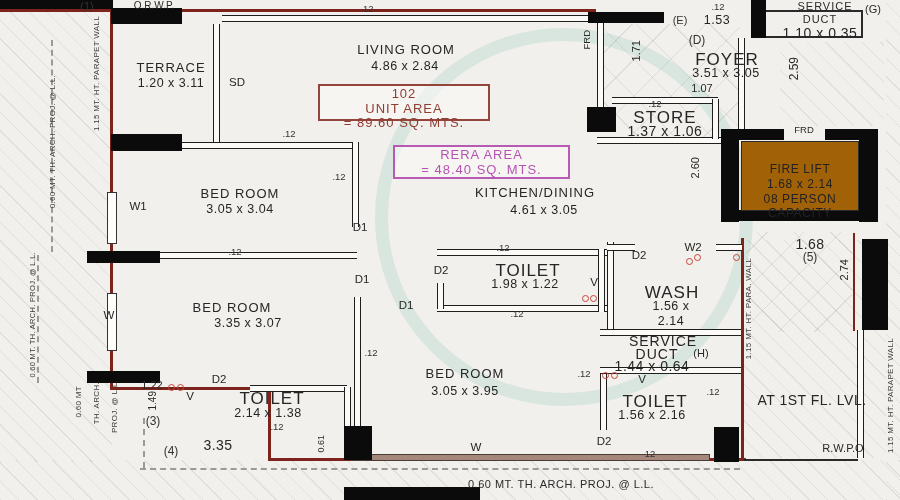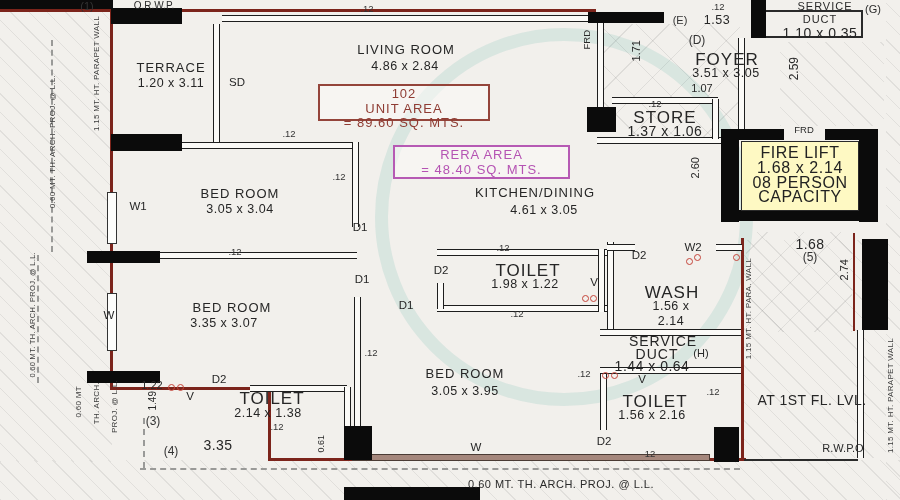--- a/index.html
+++ b/index.html
@@ -31,22 +31,22 @@
   .xhatch{background:repeating-linear-gradient(45deg,rgba(110,110,110,.15) 0 1px,transparent 1px 26px),
                repeating-linear-gradient(-45deg,rgba(110,110,110,.15) 0 1px,transparent 1px 26px)}
   .dashv{border-left:2px dashed #9a9a98}
   .dashh{border-top:2px dashed #9a9a98}
   .rc{width:7px;height:7px;border:1.5px solid #c5443a;border-radius:50%}
   .wm{border:13px solid rgba(56,160,148,.13);border-radius:50%}
   .ubox{border:2.2px solid #94443a;color:#8f3c33;text-align:center;font-size:13px;line-height:14.5px;
         letter-spacing:1px;padding-top:1px;background:rgba(252,250,247,.55)}
   .rbox{border:2px solid #b65ab4;color:#b553b3;text-align:center;font-size:13px;line-height:15px;
         letter-spacing:1px;background:rgba(252,250,247,.55)}
-  .flift{border:1.4px solid #2a2a2a;background:#fef9c3;text-align:center;font-size:16px;
-         line-height:14.8px;letter-spacing:.6px;padding-top:4px;color:#222}
+  .flift{border:1.4px solid #2a2a2a;background:#a16207;text-align:center;font-size:12px;
+         line-height:14.8px;letter-spacing:.6px;padding-top:20px;color:#222}
 </style>
 </head>
 <body>
 
 <div id="plan">
 
   <div class="abs hatch" style="left:0;top:8px;width:112px;height:454px"></div>
   <div class="abs hatch" style="left:0;top:460px;width:900px;height:40px"></div>
   <div class="abs hatch" style="left:886px;top:0;width:14px;height:500px"></div>
   <div class="abs xhatch" style="left:602px;top:24px;width:138px;height:114px"></div>
@@ -193,21 +193,21 @@
   <div class="abs dim" style="left:324px;top:171px;width:30px">.12</div>
   <div class="abs dim" style="left:220px;top:246px;width:30px">.12</div>
   <div class="abs room" style="left:455px;top:185px;width:160px">KITCHEN/DINING</div>
   <div class="abs size" style="left:464px;top:203px;width:160px">4.61 x 3.05</div>
   <div class="abs door" style="left:344px;top:221px;width:32px">D1</div>
   <div class="abs door" style="left:346px;top:273px;width:32px">D1</div>
   <div class="abs door" style="left:390px;top:299px;width:32px">D1</div>
 
   <div class="abs door" style="left:96px;top:309px;width:26px">W</div>
   <div class="abs room" style="left:164px;top:300px;width:136px">BED ROOM</div>
-  <div class="abs size" style="left:156px;top:316px;width:136px">3.35 x 3.07</div>
+  <div class="abs size" style="left:180px;top:316px;width:136px">3.35 x 3.07</div>
 
   <div class="abs door" style="left:424px;top:264px;width:34px">D2</div>
   <div class="abs room s12" style="left:460px;top:261px;width:136px">TOILET</div>
   <div class="abs size" style="left:457px;top:277px;width:136px">1.98 x 1.22</div>
   <div class="abs door" style="left:584px;top:276px;width:20px">V</div>
   <div class="abs dim" style="left:488px;top:242px;width:30px">.12</div>
   <div class="abs dim" style="left:502px;top:308px;width:30px">.12</div>
 
   <div class="abs door" style="left:623px;top:249px;width:32px">D2</div>
   <div class="abs door" style="left:674px;top:241px;width:38px">W2</div>

